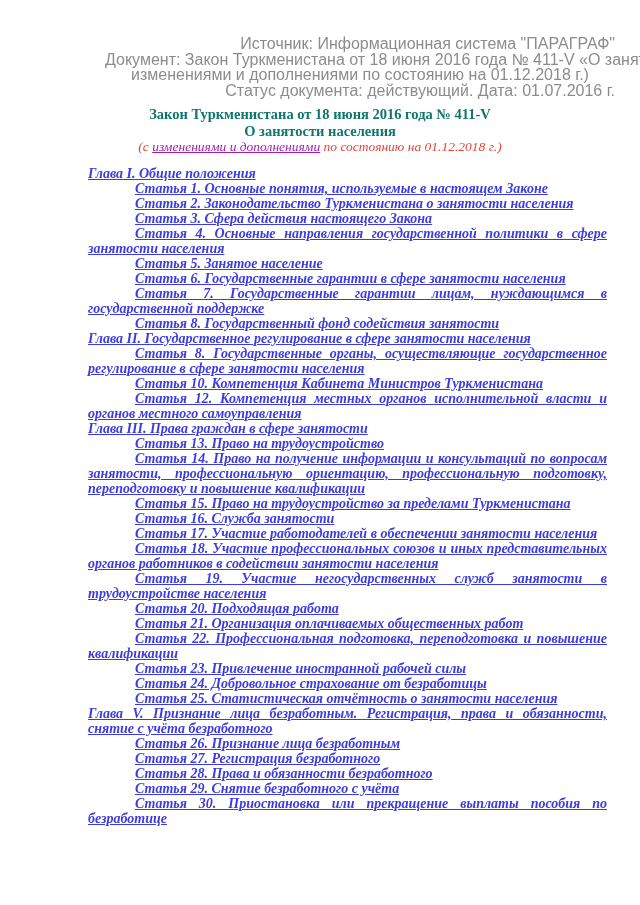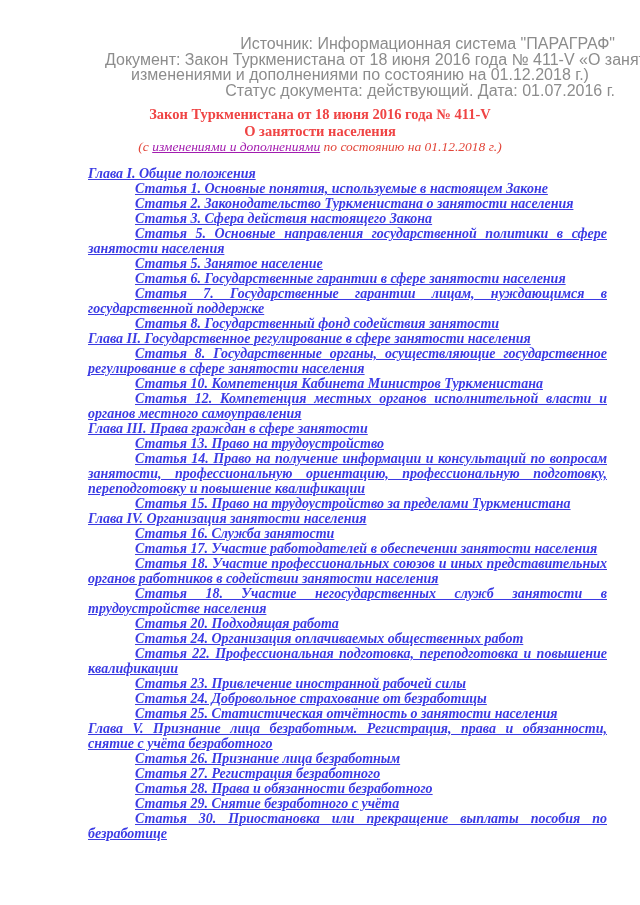--- a/index.html
+++ b/index.html
@@ -29,21 +29,21 @@
   
   .title-block {
     margin: 8px 25px 0 25px;
     text-align: center;
   }
   .title-block .law-title {
     margin: 0;
     font-size: 14.5px;
     line-height: 16.5px;
     font-weight: bold;
-    color: #ef4444;
+    color: #0f766e;
     font-family: "Liberation Serif", serif;
   }
   .amendment {
     margin: 0;
     font-size: 13.5px;
     line-height: 16px;
     font-style: italic;
     color: #e2463a;
     font-family: "Liberation Serif", serif;
   }
@@ -95,40 +95,39 @@
   <h1 class="law-title">Закон Туркменистана от 18 июня 2016 года № 411-V</h1>
   <h1 class="law-title">О занятости населения</h1>
   <p class="amendment"><span>(с </span><a href="#">изменениями и дополнениями</a><span> по состоянию на 01.12.2018 г.)</span></p>
 </div>
 
 <div class="toc">
     <p class="toc-entry chapter"><a href="#">Глава I. Общие положения</a></p>
     <p class="toc-entry article"><a href="#">Статья 1. Основные понятия, используемые в настоящем Законе</a></p>
     <p class="toc-entry article"><a href="#">Статья 2. Законодательство Туркменистана о занятости населения</a></p>
     <p class="toc-entry article"><a href="#">Статья 3. Сфера действия настоящего Закона</a></p>
-    <p class="toc-entry article"><a href="#">Статья 5. Основные направления государственной политики в сфере занятости населения</a></p>
+    <p class="toc-entry article"><a href="#">Статья 4. Основные направления государственной политики в сфере занятости населения</a></p>
     <p class="toc-entry article"><a href="#">Статья 5. Занятое население</a></p>
     <p class="toc-entry article"><a href="#">Статья 6. Государственные гарантии в сфере занятости населения</a></p>
     <p class="toc-entry article"><a href="#">Статья 7. Государственные гарантии лицам, нуждающимся в государственной поддержке</a></p>
     <p class="toc-entry article"><a href="#">Статья 8. Государственный фонд содействия занятости</a></p>
     <p class="toc-entry chapter"><a href="#">Глава II. Государственное регулирование в сфере занятости населения</a></p>
     <p class="toc-entry article"><a href="#">Статья 8. Государственные органы, осуществляющие государственное регулирование в сфере занятости населения</a></p>
     <p class="toc-entry article"><a href="#">Статья 10. Компетенция Кабинета Министров Туркменистана</a></p>
     <p class="toc-entry article"><a href="#">Статья 12. Компетенция местных органов исполнительной власти и органов местного самоуправления</a></p>
     <p class="toc-entry chapter"><a href="#">Глава III. Права граждан в сфере занятости</a></p>
     <p class="toc-entry article"><a href="#">Статья 13. Право на трудоустройство</a></p>
     <p class="toc-entry article"><a href="#">Статья 14. Право на получение информации и консультаций по вопросам занятости, профессиональную ориентацию, профессиональную подготовку, переподготовку и повышение квалификации</a></p>
     <p class="toc-entry article"><a href="#">Статья 15. Право на трудоустройство за пределами Туркменистана</a></p>
-    <p class="toc-entry chapter"><a href="#">Глава IV. Организация занятости населения</a></p>
     <p class="toc-entry article"><a href="#">Статья 16. Служба занятости</a></p>
     <p class="toc-entry article"><a href="#">Статья 17. Участие работодателей в обеспечении занятости населения</a></p>
     <p class="toc-entry article"><a href="#">Статья 18. Участие профессиональных союзов и иных представительных органов работников в содействии занятости населения</a></p>
-    <p class="toc-entry article"><a href="#">Статья 18. Участие негосударственных служб занятости в трудоустройстве населения</a></p>
+    <p class="toc-entry article"><a href="#">Статья 19. Участие негосударственных служб занятости в трудоустройстве населения</a></p>
     <p class="toc-entry article"><a href="#">Статья 20. Подходящая работа</a></p>
-    <p class="toc-entry article"><a href="#">Статья 24. Организация оплачиваемых общественных работ</a></p>
+    <p class="toc-entry article"><a href="#">Статья 21. Организация оплачиваемых общественных работ</a></p>
     <p class="toc-entry article"><a href="#">Статья 22. Профессиональная подготовка, переподготовка и повышение квалификации</a></p>
     <p class="toc-entry article"><a href="#">Статья 23. Привлечение иностранной рабочей силы</a></p>
     <p class="toc-entry article"><a href="#">Статья 24. Добровольное страхование от безработицы</a></p>
     <p class="toc-entry article"><a href="#">Статья 25. Статистическая отчётность о занятости населения</a></p>
     <p class="toc-entry chapter"><a href="#">Глава V. Признание лица безработным. Регистрация, права и обязанности, снятие с учёта безработного</a></p>
     <p class="toc-entry article"><a href="#">Статья 26. Признание лица безработным</a></p>
     <p class="toc-entry article"><a href="#">Статья 27. Регистрация безработного</a></p>
     <p class="toc-entry article"><a href="#">Статья 28. Права и обязанности безработного</a></p>
     <p class="toc-entry article"><a href="#">Статья 29. Снятие безработного с учёта</a></p>
     <p class="toc-entry article"><a href="#">Статья 30. Приостановка или прекращение выплаты пособия по безработице</a></p>

